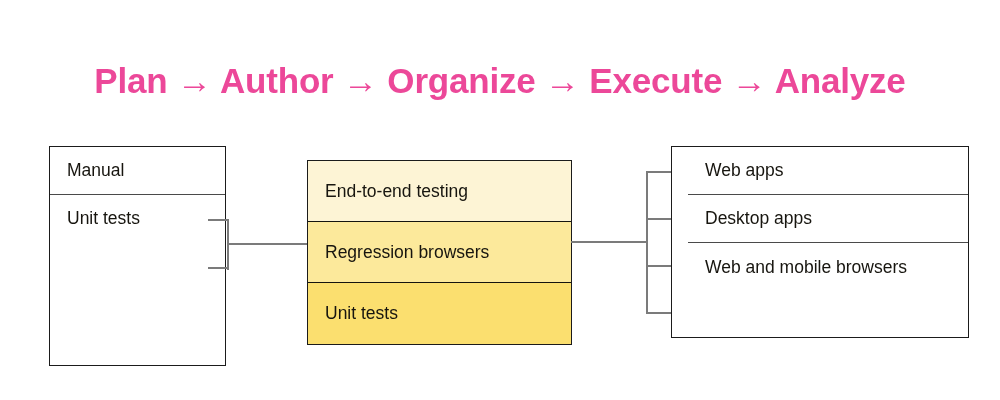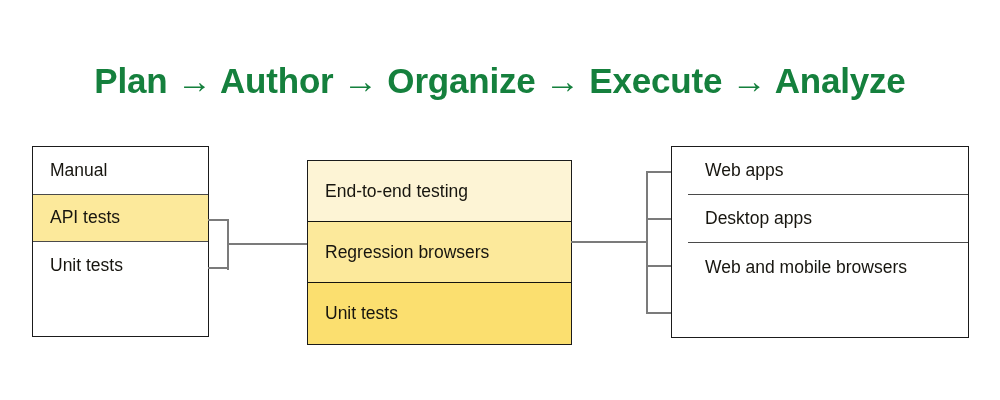--- a/index.html
+++ b/index.html
@@ -28,21 +28,21 @@
   
   .title {
     position: absolute;
     left: 0;
     top: 60px;
     width: 1000px;
     text-align: center;
     font-size: 35px;
     font-weight: 700;
     letter-spacing: -0.2px;
-    color: #15803d;
+    color: #ec4899;
     white-space: nowrap;
     line-height: 42px;
   }
 
   
   .col {
     position: absolute;
     box-sizing: border-box;
     border: 1.6px solid #1b1b1b;
     background: #ffffff;
@@ -59,21 +59,21 @@
     color: #17150f;
     border-bottom: 1.4px solid #4a4a4a;
     background: #ffffff;
     white-space: nowrap;
   }
   .row:last-child {
     border-bottom: none;
   }
 
   
-  #col-left  { left: 32px;  top: 146px; width: 177px; height: 191px; }
+  #col-left  { left: 49px;  top: 146px; width: 177px; height: 220px; }
   #col-mid   { left: 307px; top: 160px; width: 265px; height: 185px; }
   #col-right { left: 671px; top: 146px; width: 298px; height: 192px; padding-left: 16px; }
 
   #col-left  .row { height: 47.5px; }
   #col-mid   .row { height: 61.6px; font-size: 17.5px; }
   #col-right .row { height: 48px; }
 
   
   #col-mid .row { border-bottom: 1.6px solid #15140f; }
   #col-mid .row:last-child { border-bottom: none; }
@@ -103,23 +103,20 @@
 </head>
 <body>
 
 <div class="stage">
 
   <div class="title">Plan → Author → Organize → Execute → Analyze</div>
 
   <div class="col" id="col-left">
     <div class="row" style="background: rgb(255, 255, 255);">
       <span>Manual</span>
-    </div>
-    <div class="row" style="background: rgb(252, 233, 155);">
-      <span>API tests</span>
     </div>
     <div class="row" style="background: rgb(255, 255, 255);">
       <span>Unit tests</span>
     </div>
   </div>
 
   <div class="conn conn-h" id="lb-top" style="background: rgb(123, 123, 123);"></div>
   <div class="conn conn-h" id="lb-bottom" style="background: rgb(123, 123, 123);"></div>
   <div class="conn conn-v" id="lb-vert" style="background: rgb(123, 123, 123);"></div>
   <div class="conn conn-h" id="lb-out" style="background: rgb(123, 123, 123);"></div>

